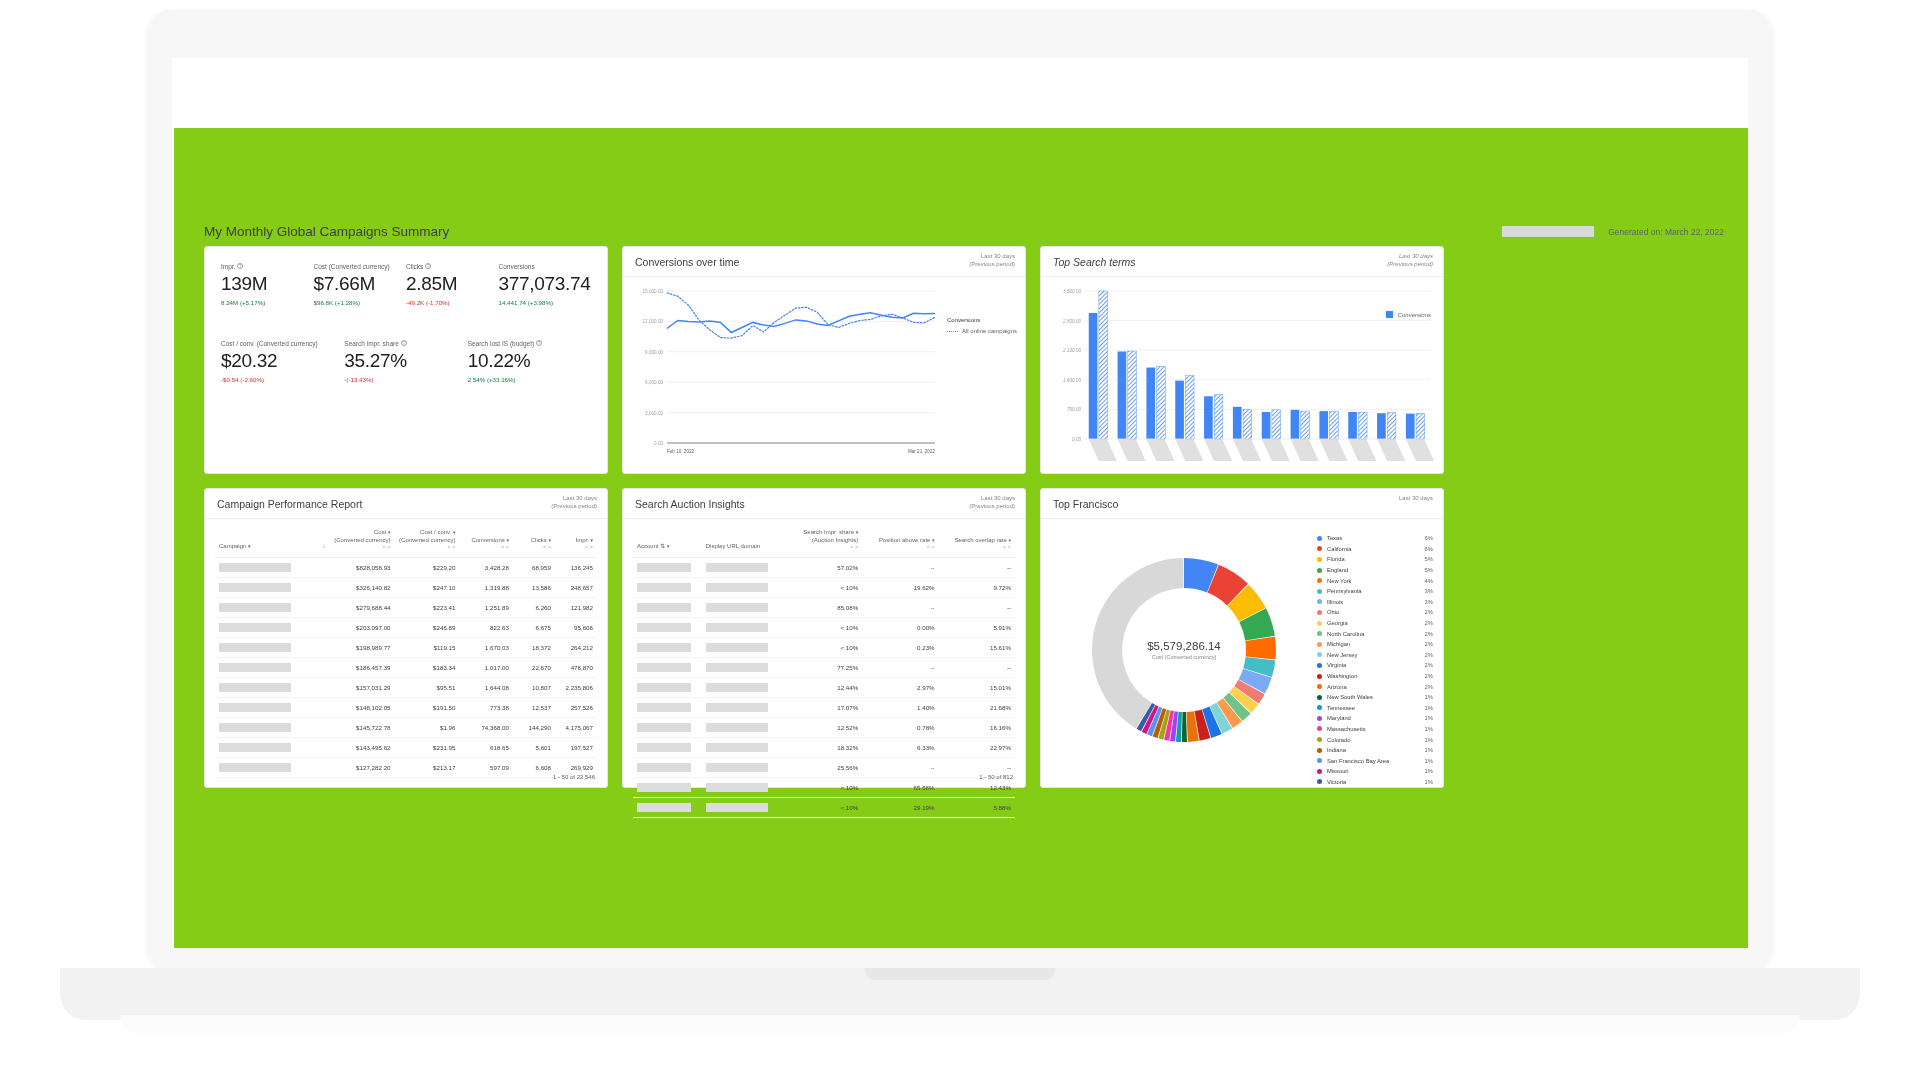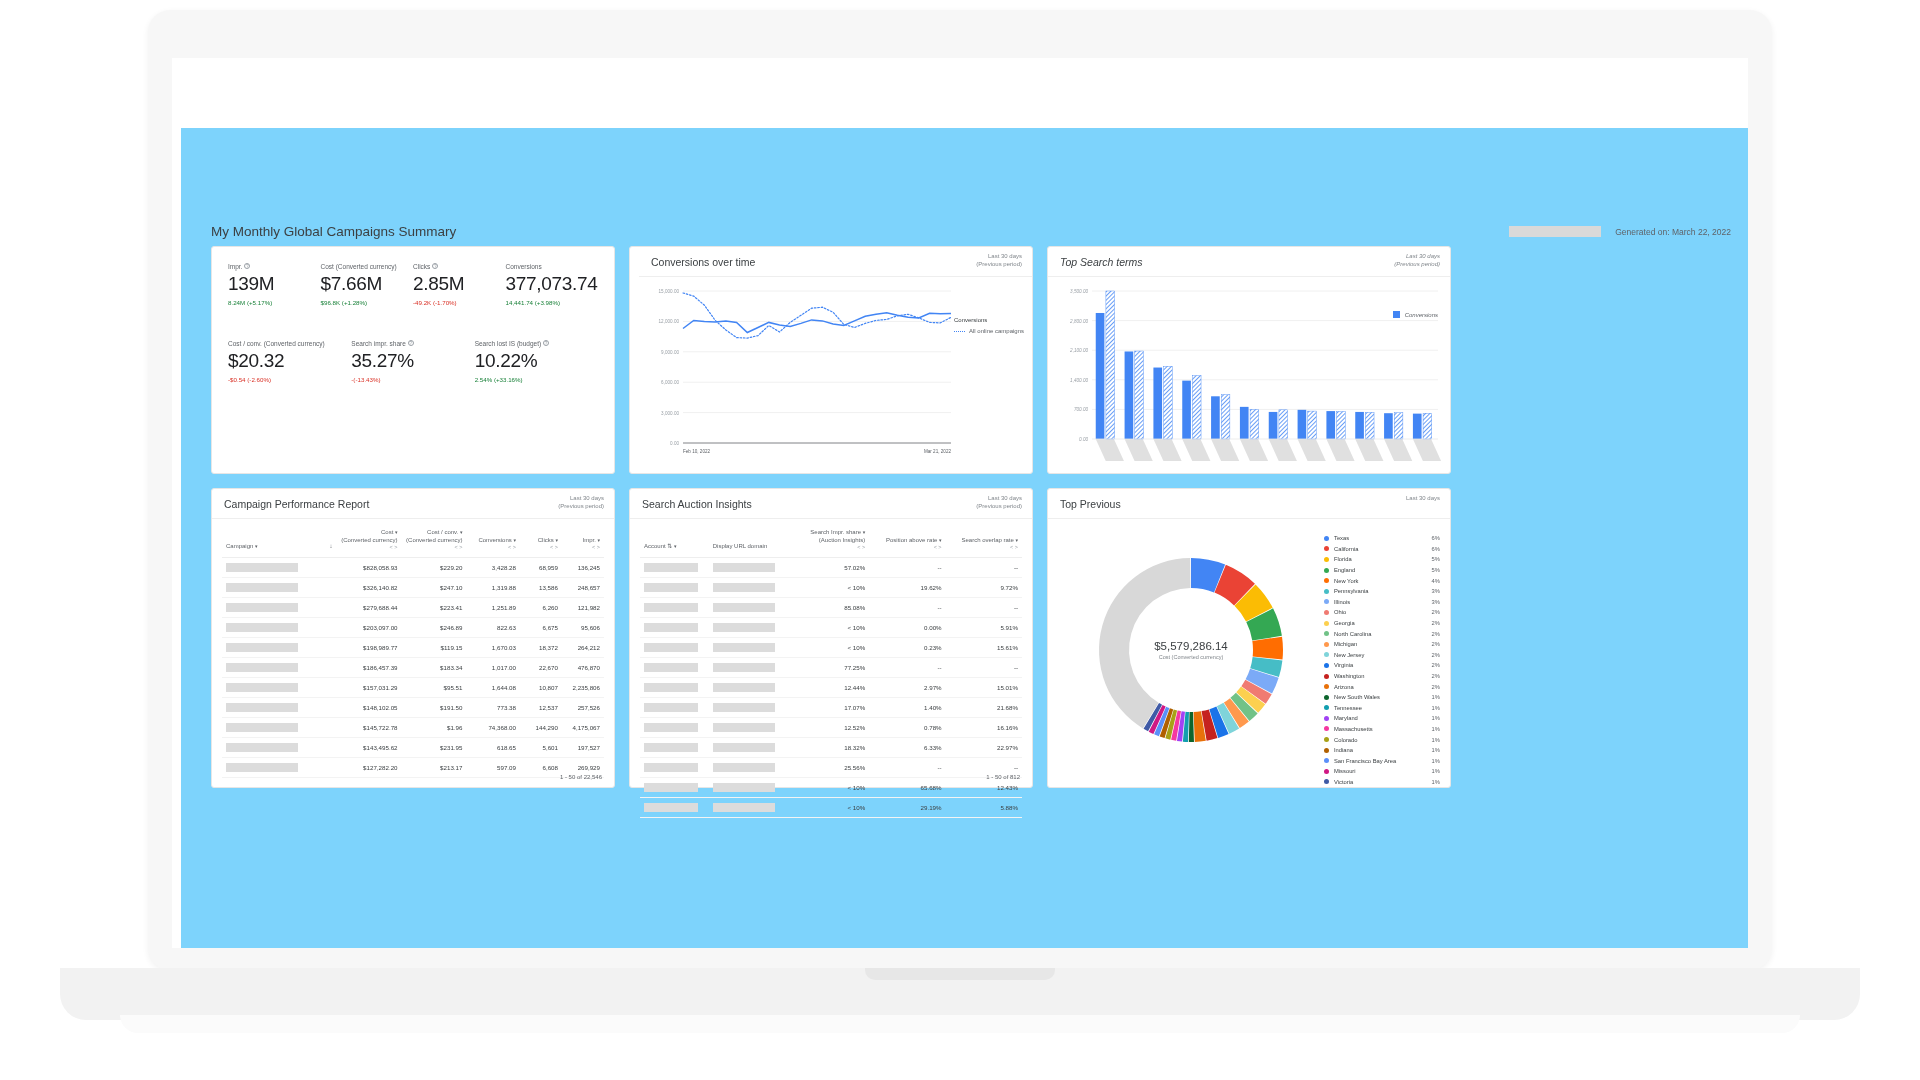--- a/index.html
+++ b/index.html
@@ -41,21 +41,21 @@
   }
   .hamburger { width: 22px; height: 16px; display:flex; flex-direction:column; justify-content:space-between; cursor:pointer; }
   .hamburger span { display:block; height: 2.4px; background:#fff; border-radius:1px; }
   .ads-logo { width: 34px; height: 34px; }
   .brand { color:#fff; font-size: 25px; letter-spacing:.2px; font-weight:400; }
   .searchbox {
     width: 160px; height: 22px; background:#fff; border:1px solid #cfcfcf; margin-left: 22px;
   }
 
   
-  .report { position:absolute; left:9px; top:70px; width:1576px; height: 820px; background:#7dd3fc; }
+  .report { position:absolute; left:2px; top:70px; width:1576px; height: 820px; background:#84cc16; }
 
   .report-head { position:absolute; left:30px; top:96px; width:1520px; display:flex; align-items:center; }
   .report-title { font-size: 13.5px; color:#3c4043; }
   .report-head-right { margin-left:auto; display:flex; align-items:center; gap:14px; }
   .gray-pill { width: 92px; height: 11px; background:#d9d9d9; }
   .gen-on { font-size: 8.5px; color:#5f6368; }
 
   .grid { position:absolute; left:30px; top:118px; width:1520px; }
   .row { display:flex; gap:14px; }
   .card {
@@ -78,21 +78,21 @@
   .metric.w3 { width: 33.33%; }
   .m-label { font-size: 6.5px; color:#5f6368; margin-bottom:3px; white-space:nowrap; }
   .m-label .q { display:inline-block; width:6px; height:6px; border:0.8px solid #9aa0a6; border-radius:50%;
                 font-size:4.5px; line-height:5px; text-align:center; color:#9aa0a6; vertical-align:1px; }
   .m-value { font-size: 19px; color:#202124; font-weight:400; letter-spacing:-.3px; }
   .m-delta { font-size: 6.2px; margin-top:4px; }
   .up { color:#188038; }
   .down { color:#d93025; }
 
   
-  .c-conv { width: 404px; height: 228px; padding-left: 9px; }
+  .c-conv { width: 404px; height: 228px; }
   .conv-body { position:relative; height: 196px; }
   .conv-legend { position:absolute; right:8px; top:40px; font-size:6px; color:#5f6368; }
   .conv-legend .lg-title { margin-bottom:5px; color:#3c4043; }
   .conv-legend .lg-item { display:flex; align-items:center; gap:4px; }
   .lg-dash { width:11px; height:0; border-top:1.3px dotted #4285f4; }
 
   
   .c-terms { width: 404px; height: 228px; font-style: italic; }
   .terms-body { position:relative; height: 196px; }
   .terms-legend { position:absolute; right:12px; top:34px; display:flex; align-items:center; gap:5px; font-size:6px; color:#5f6368; }
@@ -541,21 +541,21 @@
                         <td>5.88%</td>
                       </tr>
                     </tbody>
                 </table>
               </div>
               <div class="tbl-foot">1 - 50 of 812</div>
             </div>
 
             <div class="card c-loc">
               <div class="card-head">
-                <div class="card-title">Top Previous</div>
+                <div class="card-title">Top Francisco</div>
                 <div class="period">
                   <div>Last 30 days</div>
                 </div>
               </div>
               <div class="loc-body">
                 <div class="donut-wrap">
                   <svg id="donut-svg" width="250" height="250" viewBox="0 0 250 250">
                       <path d="M125 33 A92 92 0 0 1 159.11818912077973 39.56026000087134 L147.99269266835157 67.4210447831959 A62 62 0 0 0 125 63 Z" fill="#4285f4"></path>
                       <path d="M159.86248292875624 39.86124687287122 A92 92 0 0 1 188.95023432451902 58.86099842121058 L168.09689704478455 80.42806415342451 A62 62 0 0 0 148.49428197372703 67.62388376215235 Z" fill="#ea4335"></path>
                       <path d="M189.52496364065473 59.421580781691716 A92 92 0 0 1 206.67368219815577 82.65133253342375 L180.0409597422354 96.46068062035079 A62 62 0 0 0 168.48421462739776 80.80584791809659 Z" fill="#fbbc04"></path>

